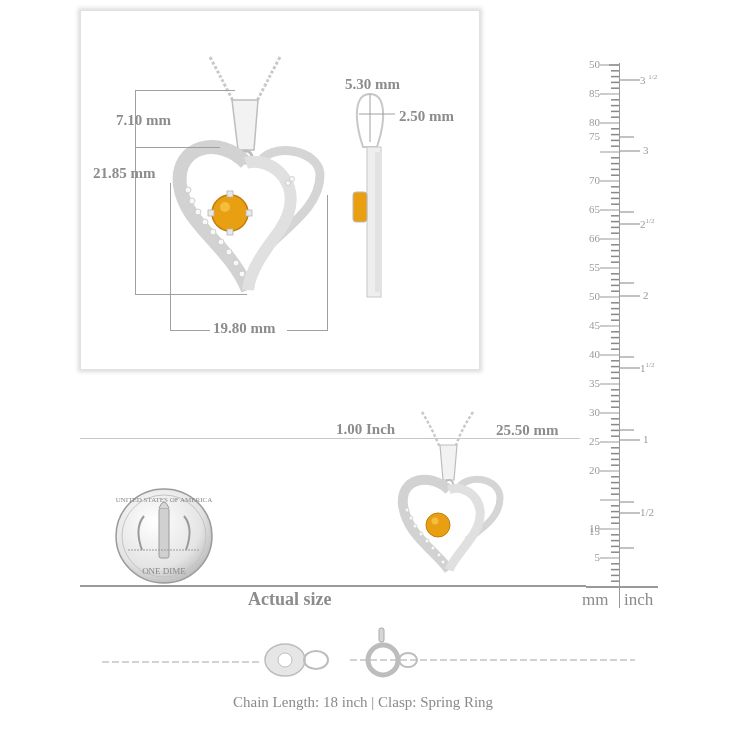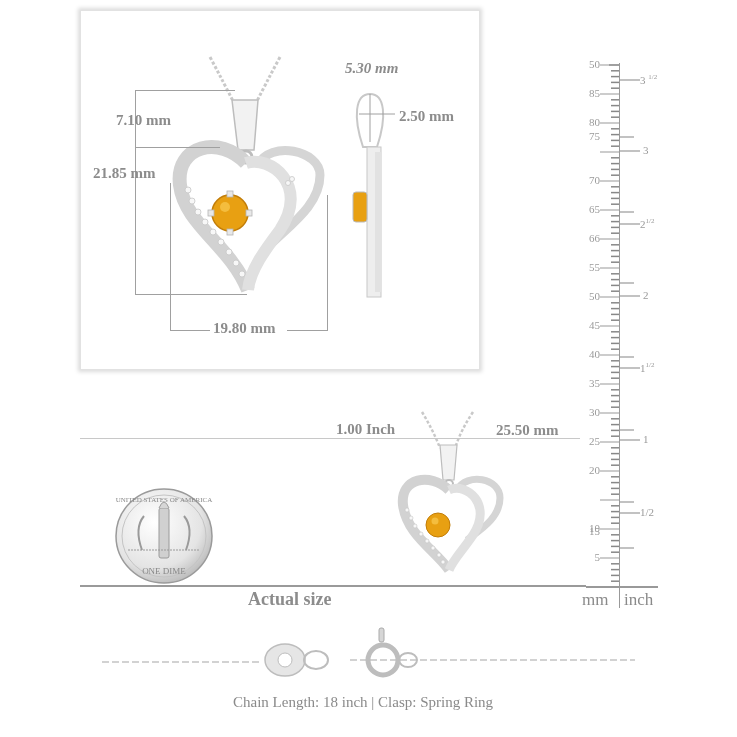--- a/index.html
+++ b/index.html
@@ -67,21 +67,21 @@
 <div class="abs line" style="left:135px;top:147px;width:85px;height:1px;"></div>
 <div class="abs line" style="left:135px;top:294px;width:112px;height:1px;"></div>
 <div class="abs line" style="left:170px;top:183px;width:1px;height:148px;"></div>
 <div class="abs line" style="left:327px;top:195px;width:1px;height:136px;"></div>
 <div class="abs line" style="left:170px;top:330px;width:40px;height:1px;"></div>
 <div class="abs line" style="left:287px;top:330px;width:41px;height:1px;"></div>
 
 <div class="abs dimtext" style="left:116px;top:112px;">7.10 mm</div>
 <div class="abs dimtext" style="left:93px;top:165px;">21.85 mm</div>
 <div class="abs dimtext" style="left:213px;top:320px;">19.80 mm</div>
-<div class="abs dimtext" style="left:345px;top:60px;font-style:italic;">5.30 mm</div>
+<div class="abs dimtext" style="left:345px;top:76px;">5.30 mm</div>
 <div class="abs dimtext" style="left:399px;top:108px;">2.50 mm</div>
 
 <div class="abs" style="left:345px;top:92px;">
   <svg width="50" height="210" viewBox="0 0 50 210">
     <path d="M25 2 C10 2 8 25 18 55 L32 55 C42 25 40 2 25 2 Z" fill="none" stroke="#c8c8c8" stroke-width="2"></path>
     <line x1="25" y1="2" x2="25" y2="50" stroke="#a0a0a0" stroke-width="1"></line>
     <line x1="14" y1="22" x2="54" y2="22" stroke="#a0a0a0" stroke-width="1"></line>
     <rect x="22" y="55" width="14" height="150" fill="#eeeeee" stroke="#c8c8c8" stroke-width="1"></rect>
     <rect x="30" y="60" width="6" height="140" fill="#e2e2e2"></rect>
     <rect x="8" y="100" width="14" height="30" rx="3" fill="#e8a012" stroke="#bbb" stroke-width="1"></rect>

